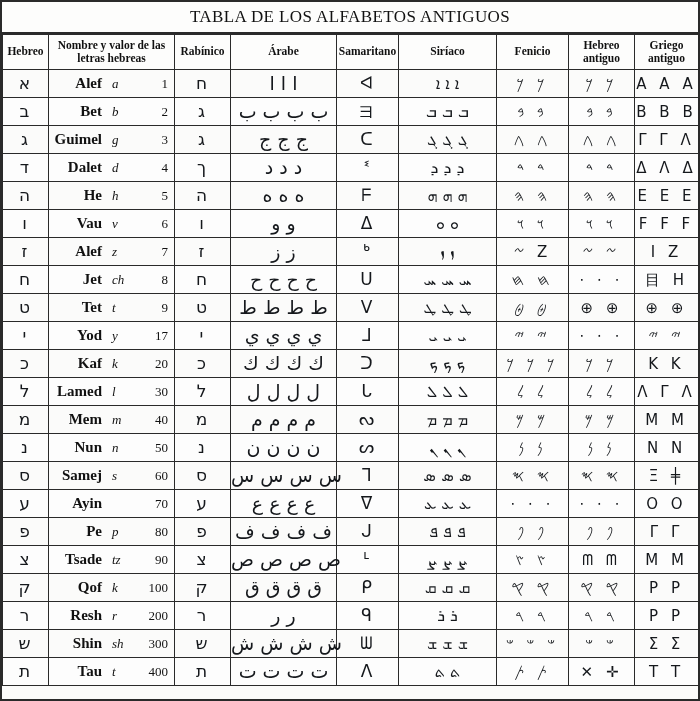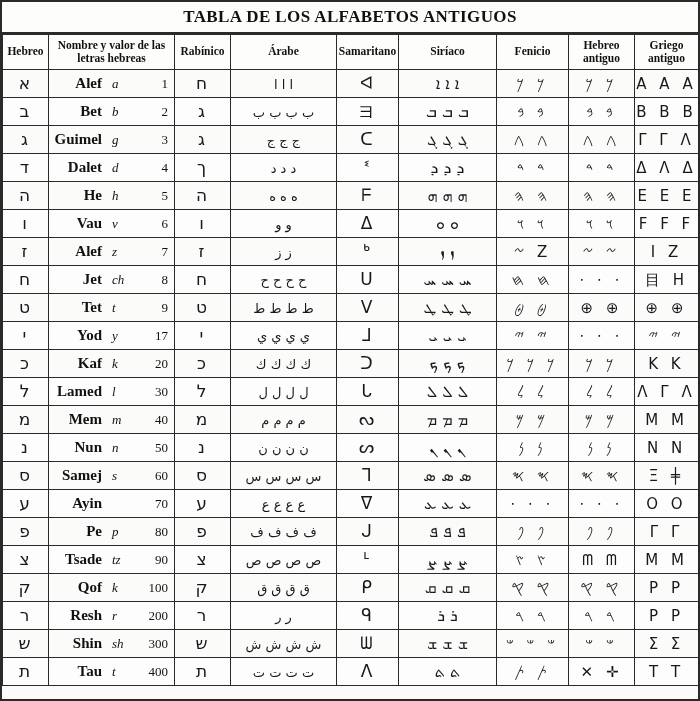--- a/index.html
+++ b/index.html
@@ -26,21 +26,21 @@
   #title-bar {
     height: 30px;
     display: flex;
     align-items: center;
     justify-content: center;
     border-bottom: 2px solid #2a2a2a;
     background: #fdfdfc;
   }
   #title-text {
     font-family: "Liberation Serif", serif;
-    font-weight: bold;
+    font-weight: normal;
     font-size: 17px;
     letter-spacing: 0.4px;
     color: #111;
   }
   
   table#alphabet-table {
     border-collapse: collapse;
     width: 100%;
     table-layout: fixed;
   }
@@ -78,21 +78,21 @@
 
   .glyph {
     font-family: "DejaVu Sans", sans-serif;
     font-size: 17px;
     line-height: 1;
     color: #15181c;
     white-space: nowrap;
     letter-spacing: 2px;
   }
   .glyph.small { font-size: 16px; letter-spacing: 1px; }
-  .glyph.arab  { font-size: 13px; letter-spacing: 3px; direction: rtl; }
+  .glyph.arab  { font-size: 19px; letter-spacing: 3px; direction: rtl; }
   .glyph.anc   { font-family: "DejaVu Sans", sans-serif; font-size: 15px; letter-spacing: 4px; }
 
   
   .name-cell {
     display: flex;
     align-items: center;
     height: 100%;
     padding: 0 6px 0 4px;
     box-sizing: border-box;
   }

